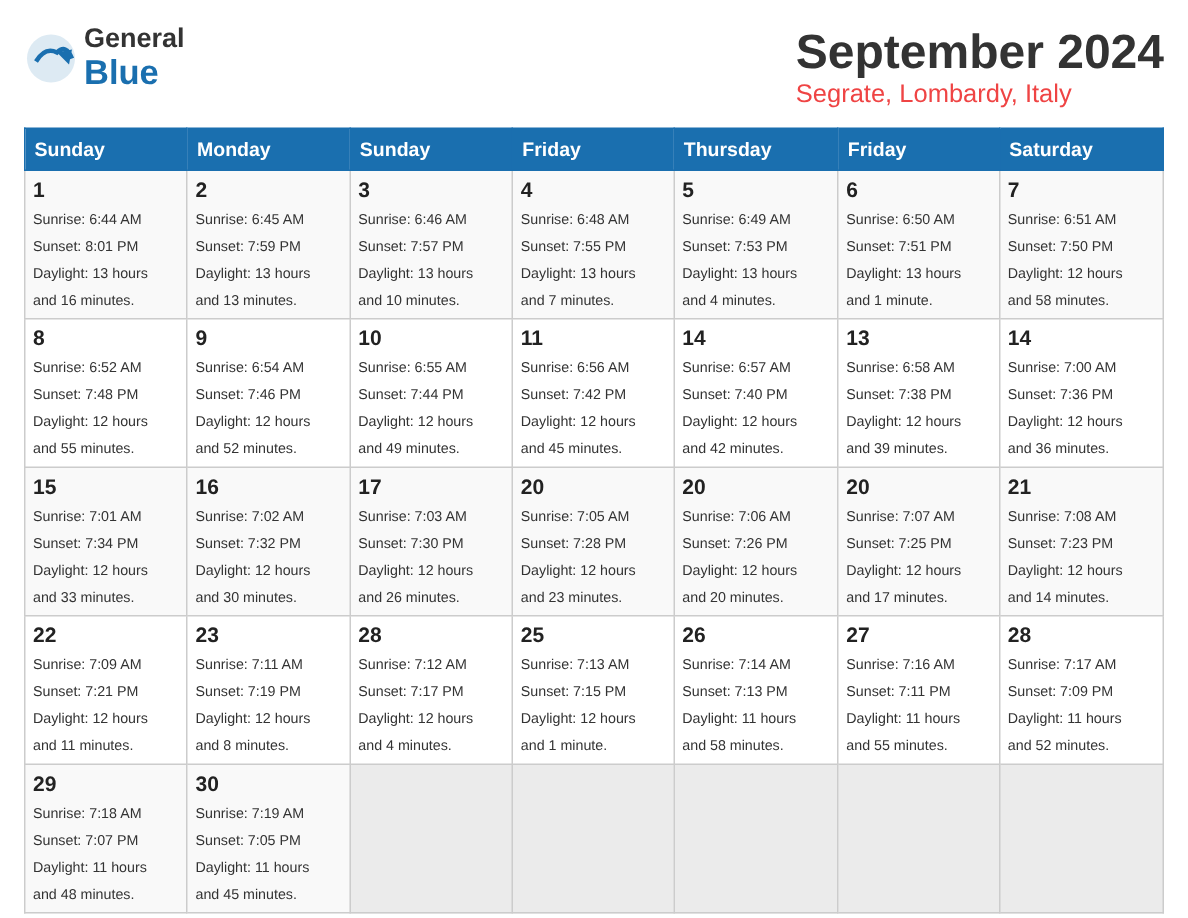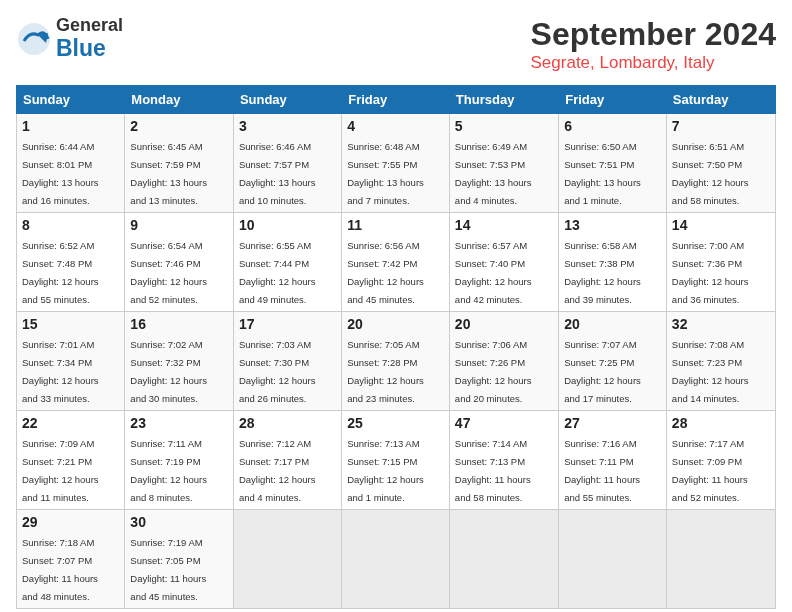--- a/index.html
+++ b/index.html
@@ -147,28 +147,28 @@
         <td><span class="day-num">13</span><span class="day-info">Sunrise: 6:58 AM<br>Sunset: 7:38 PM<br>Daylight: 12 hours<br>and 39 minutes.</span></td>
         <td><span class="day-num">14</span><span class="day-info">Sunrise: 7:00 AM<br>Sunset: 7:36 PM<br>Daylight: 12 hours<br>and 36 minutes.</span></td>
       </tr>
       <tr>
         <td><span class="day-num">15</span><span class="day-info">Sunrise: 7:01 AM<br>Sunset: 7:34 PM<br>Daylight: 12 hours<br>and 33 minutes.</span></td>
         <td><span class="day-num">16</span><span class="day-info">Sunrise: 7:02 AM<br>Sunset: 7:32 PM<br>Daylight: 12 hours<br>and 30 minutes.</span></td>
         <td><span class="day-num">17</span><span class="day-info">Sunrise: 7:03 AM<br>Sunset: 7:30 PM<br>Daylight: 12 hours<br>and 26 minutes.</span></td>
         <td><span class="day-num">20</span><span class="day-info">Sunrise: 7:05 AM<br>Sunset: 7:28 PM<br>Daylight: 12 hours<br>and 23 minutes.</span></td>
         <td><span class="day-num">20</span><span class="day-info">Sunrise: 7:06 AM<br>Sunset: 7:26 PM<br>Daylight: 12 hours<br>and 20 minutes.</span></td>
         <td><span class="day-num">20</span><span class="day-info">Sunrise: 7:07 AM<br>Sunset: 7:25 PM<br>Daylight: 12 hours<br>and 17 minutes.</span></td>
-        <td><span class="day-num">32</span><span class="day-info">Sunrise: 7:08 AM<br>Sunset: 7:23 PM<br>Daylight: 12 hours<br>and 14 minutes.</span></td>
+        <td><span class="day-num">21</span><span class="day-info">Sunrise: 7:08 AM<br>Sunset: 7:23 PM<br>Daylight: 12 hours<br>and 14 minutes.</span></td>
       </tr>
       <tr>
         <td><span class="day-num">22</span><span class="day-info">Sunrise: 7:09 AM<br>Sunset: 7:21 PM<br>Daylight: 12 hours<br>and 11 minutes.</span></td>
         <td><span class="day-num">23</span><span class="day-info">Sunrise: 7:11 AM<br>Sunset: 7:19 PM<br>Daylight: 12 hours<br>and 8 minutes.</span></td>
         <td><span class="day-num">28</span><span class="day-info">Sunrise: 7:12 AM<br>Sunset: 7:17 PM<br>Daylight: 12 hours<br>and 4 minutes.</span></td>
         <td><span class="day-num">25</span><span class="day-info">Sunrise: 7:13 AM<br>Sunset: 7:15 PM<br>Daylight: 12 hours<br>and 1 minute.</span></td>
-        <td><span class="day-num">47</span><span class="day-info">Sunrise: 7:14 AM<br>Sunset: 7:13 PM<br>Daylight: 11 hours<br>and 58 minutes.</span></td>
+        <td><span class="day-num">26</span><span class="day-info">Sunrise: 7:14 AM<br>Sunset: 7:13 PM<br>Daylight: 11 hours<br>and 58 minutes.</span></td>
         <td><span class="day-num">27</span><span class="day-info">Sunrise: 7:16 AM<br>Sunset: 7:11 PM<br>Daylight: 11 hours<br>and 55 minutes.</span></td>
         <td><span class="day-num">28</span><span class="day-info">Sunrise: 7:17 AM<br>Sunset: 7:09 PM<br>Daylight: 11 hours<br>and 52 minutes.</span></td>
       </tr>
       <tr>
         <td><span class="day-num">29</span><span class="day-info">Sunrise: 7:18 AM<br>Sunset: 7:07 PM<br>Daylight: 11 hours<br>and 48 minutes.</span></td>
         <td><span class="day-num">30</span><span class="day-info">Sunrise: 7:19 AM<br>Sunset: 7:05 PM<br>Daylight: 11 hours<br>and 45 minutes.</span></td>
         <td class="empty"></td>
         <td class="empty"></td>
         <td class="empty"></td>
         <td class="empty"></td>

